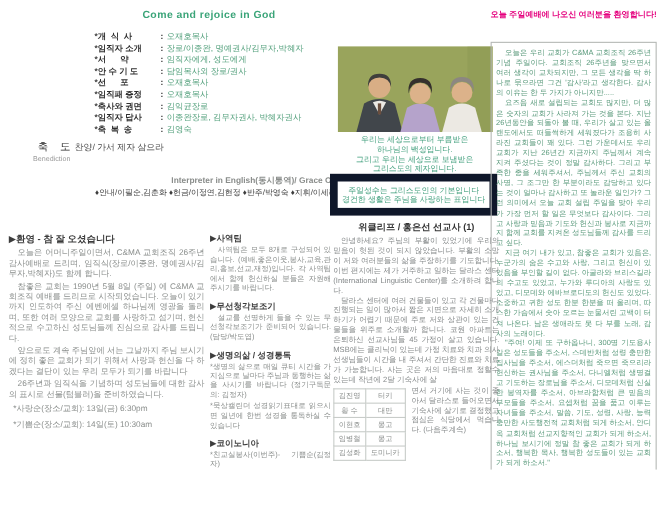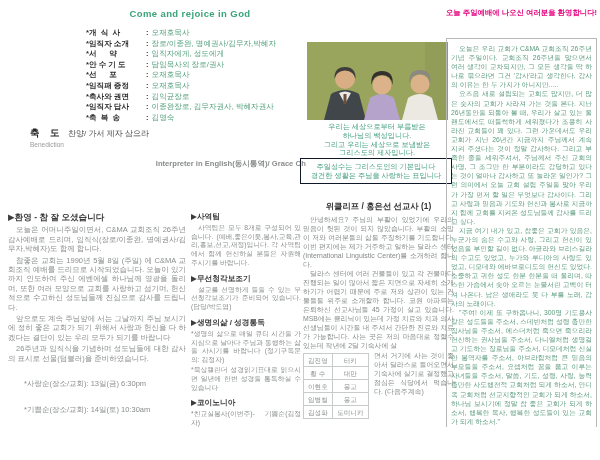--- a/index.html
+++ b/index.html
@@ -8,51 +8,51 @@
 
   
   .svc-title{position:absolute;left:68px;top:8px;width:244px;text-align:center;
              font-size:9.5px;font-weight:bold;color:#3aa478;letter-spacing:.4px;}
   .svc-list{position:absolute;left:86px;top:28px;width:232px;font-size:7.6px;line-height:10.6px;}
   .svc-row{display:flex;}
   .svc-label{width:57px;color:#2f2f2f;font-weight:bold;white-space:pre;flex:none;}
   .svc-colon{color:#2f2f2f;font-weight:bold;padding:0 3px;flex:none;}
   .svc-value{color:#53a07c;white-space:nowrap;}
   .bene{position:absolute;left:30px;top:127px;}
-  .bene-ko{font-size:9.5px;font-weight:bold;color:#222;white-space:pre;}
+  .bene-ko{font-size:9.5px;font-weight:normal;color:#222;white-space:pre;text-align:right;}
   .bene-en{font-size:6.5px;color:#9a9a9a;margin-top:1px;}
   .bene-val{position:absolute;left:68px;top:128px;font-size:8px;color:#4a4a4a;}
   .interp{position:absolute;left:18px;top:159px;width:288px;text-align:right;
           font-size:7.6px;font-weight:bold;color:#8a8d8b;}
   .staff{position:absolute;left:6px;top:170px;width:300px;text-align:right;font-size:7.2px;color:#3d3d3d;}
 
   
   .photo{position:absolute;left:307px;top:42px;width:141px;height:78px;}
   .caption{position:absolute;left:298px;top:123px;width:158px;text-align:center;
            font-size:7.2px;line-height:8.8px;color:#43a07e;}
   .motto{position:absolute;left:300px;top:158px;width:152px;box-sizing:border-box;
-         border:1px solid #0f172a;padding:3px 1px;text-align:center;
+         border:7px solid #0f172a;padding:3px 1px;text-align:center;
          font-size:7.2px;line-height:9.2px;color:#43a07e;}
 
   
   .welcome-hd{position:absolute;left:445px;top:6px;width:153px;text-align:center;}
   .welcome-en{font-size:7.8px;font-weight:bold;color:#3aa478;}
   .welcome-ko{font-size:7.4px;font-weight:bold;color:#e5007e;margin-top:2px;}
   .pastor{position:absolute;left:446px;top:38px;width:151px;height:415px;box-sizing:border-box;
           border:1px solid #b5b8b5;padding:5px 4px;overflow:hidden;
           font-size:6.8px;line-height:9.1px;color:#5a9a7c;text-align:justify;}
   .pastor p{margin:0;text-indent:8px;}
 
   
   .colL{position:absolute;left:8px;top:213px;width:178px;
         font-size:7.5px;line-height:9.4px;color:#8a8e8c;text-align:justify;}
   .colL h3{font-size:8.6px;color:#3c3c3c;margin:0 0 3px;font-weight:bold;text-align:left;}
   .colL h3.sp{margin-top:7px;}
   .colL p{margin:0 0 2px;text-indent:8px;}
-  .colL .item{text-indent:0;margin:16px;}
+  .colL .item{text-indent:0;margin:4px;}
 
   
   .colM{position:absolute;left:191px;top:213px;width:110px;
         font-size:6.8px;line-height:8.8px;color:#8a8e8c;text-align:justify;}
   .colM h3{font-size:7.7px;color:#3c3c3c;margin:7px 0 2px;font-weight:bold;white-space:nowrap;}
   .colM h3.first{margin-top:0;}
   .colM p{margin:0;text-indent:7px;}
   .colM .item{text-indent:0;margin:0 0 1px;}
   .colM .note{text-indent:0;color:#9a9e9b;}
 
@@ -121,20 +121,21 @@
       </div>
   </div>
 
   <div class="bene">
     <div class="bene-ko">축    도</div>
     <div class="bene-en">Benediction</div>
   </div>
   <div class="bene-val">찬양/ 가서 제자 삼으라</div>
 
   <div class="interp">Interpreter in English(동시통역)/ Grace Oh</div>
+  <div class="staff">♦안내/이필순,김춘화 ♦헌금/이정연,김현정 ♦반주/박영숙 ♦지휘/이세라</div>
 
   <div class="photo">
     <svg width="141" height="78" viewBox="0 0 141 78">
       <rect width="141" height="78" fill="#99a45c"></rect>
       <rect width="141" height="78" fill="#7e8a48" opacity="0.25" x="118"></rect>
 
       <path d="M17 78 L24 52 Q38 44 52 52 L59 78 Z" fill="#41464b"></path>
       <path d="M32 51 L38 62 L44 51 Q38 48 32 51 Z" fill="#ebe9e4"></path>
       <rect x="36.5" y="52" width="3" height="10" fill="#6b4f3f"></rect>
       <circle cx="38" cy="37" r="10" fill="#d9ae85"></circle>

